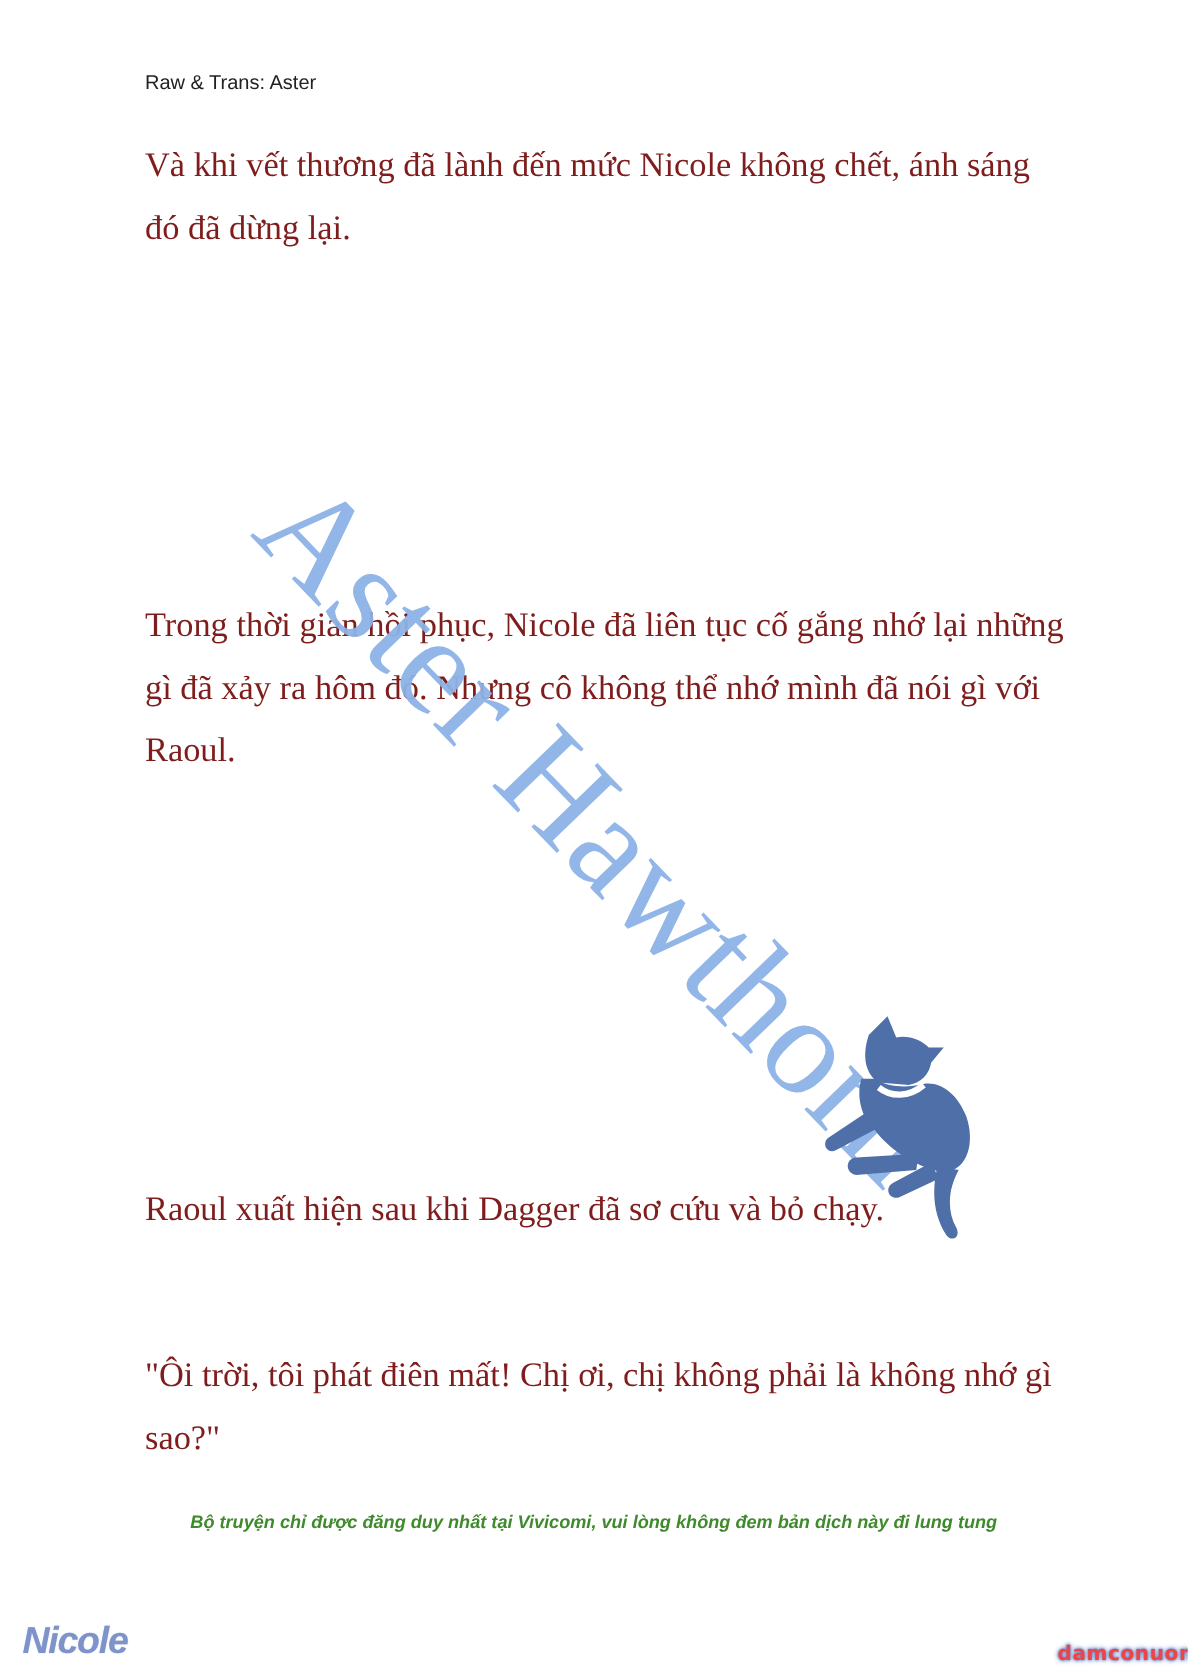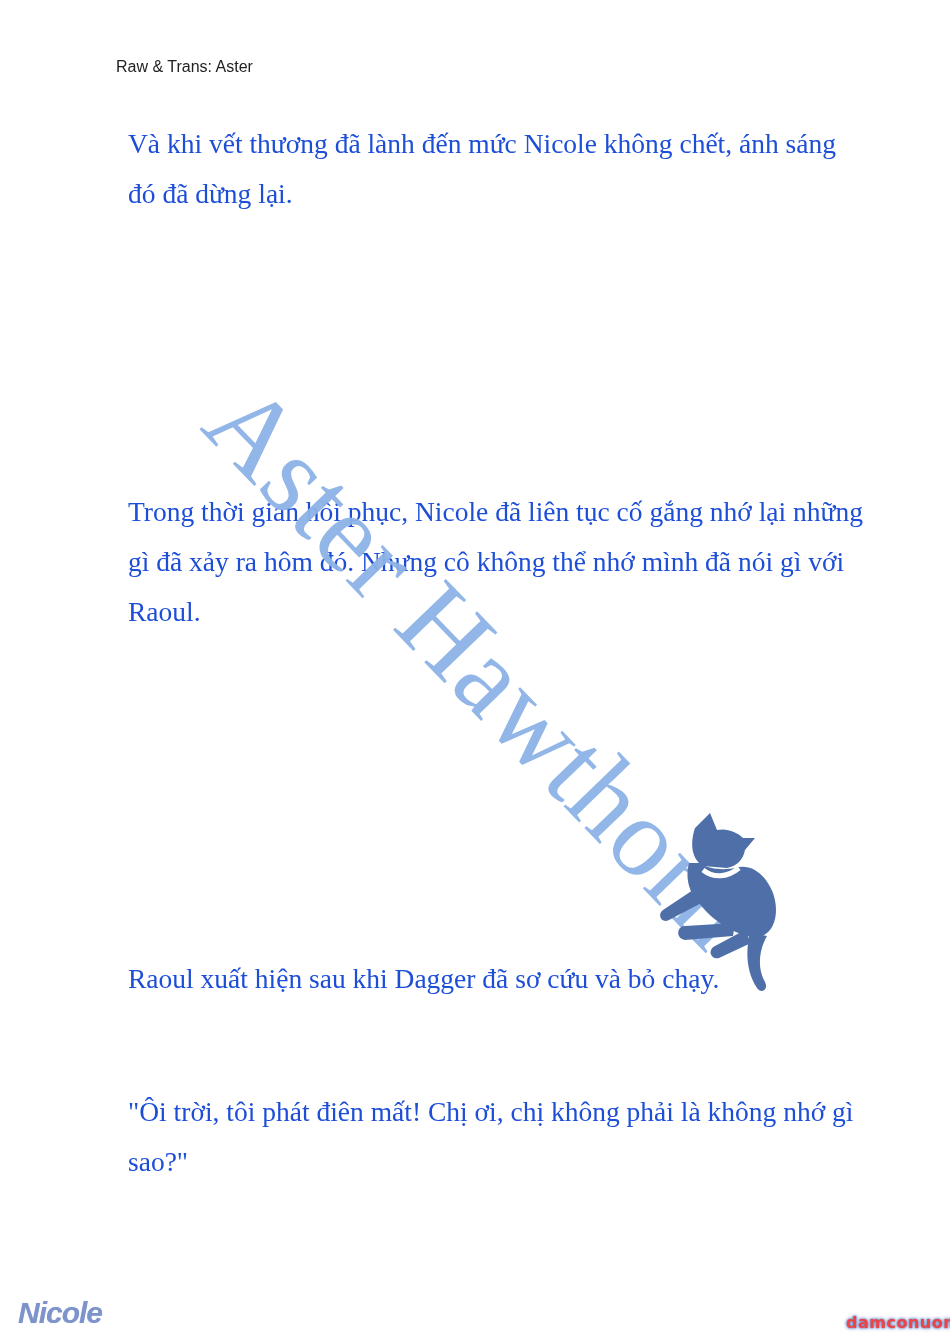--- a/index.html
+++ b/index.html
@@ -7,22 +7,22 @@
       width: 950px; height: 1343px; background: #ffffff;
       position: relative; overflow: hidden;
     }
     .page { position: absolute; left: 0; top: 0; width: 786px; height: 1343px; }
     .header-credit {
       position: absolute; left: 116px; top: 58px;
       font-family: "Liberation Sans", sans-serif; font-size: 16px; color: #222;
     }
     .para {
       position: absolute; left: 116px; width: 740px;
-      font-family: "Liberation Serif", serif; font-size: 27.5px; color: #1d4ed8;
-      line-height: 50px; margin: 12px;
+      font-family: "Liberation Serif", serif; font-size: 27.5px; color: #7f1d1d;
+      line-height: 50px; margin: 0;
     }
     .p1 { top: 107px; }
     .p2 { top: 291px; }
     .p3 { top: 475px; }
     .p4 { top: 709px; }
     .p5 { top: 942px; }
     .p6 { top: 1075px; }
     .watermark {
       position: absolute; left: 120px; top: 560px;
       transform-origin: 0 0; transform: rotate(46deg) translate(-40px, -250px);
@@ -77,16 +77,17 @@
 
       <path d="M30 118 C22 118 20 130 30 132 L78 128 L80 115 Z"></path>
 
       <path d="M60 138 C52 142 56 152 64 150 L96 135 L90 122 Z"></path>
 
       <path d="M95 125 C90 145 92 165 102 180 C106 186 114 182 110 174 C102 160 104 142 112 128 Z"></path>
     </g>
     <path d="M48 62 C58 70 72 70 84 60" stroke="#ffffff" stroke-width="5" fill="none"></path>
   </svg>
 
+  <div class="notice n1">Bộ truyện chỉ được đăng duy nhất tại Vivicomi, vui lòng không đem bản dịch này đi lung tung</div>
 
   <div class="logo-vcomycs">Nicole</div>
   <div class="logo-damconuong">damconuong</div>
 </div>
 
 </body></html>

